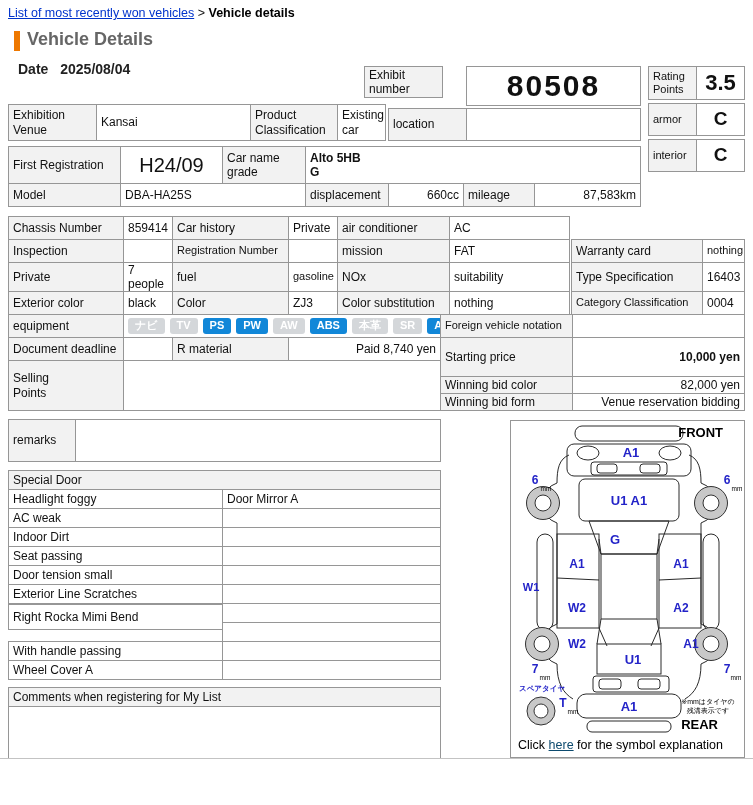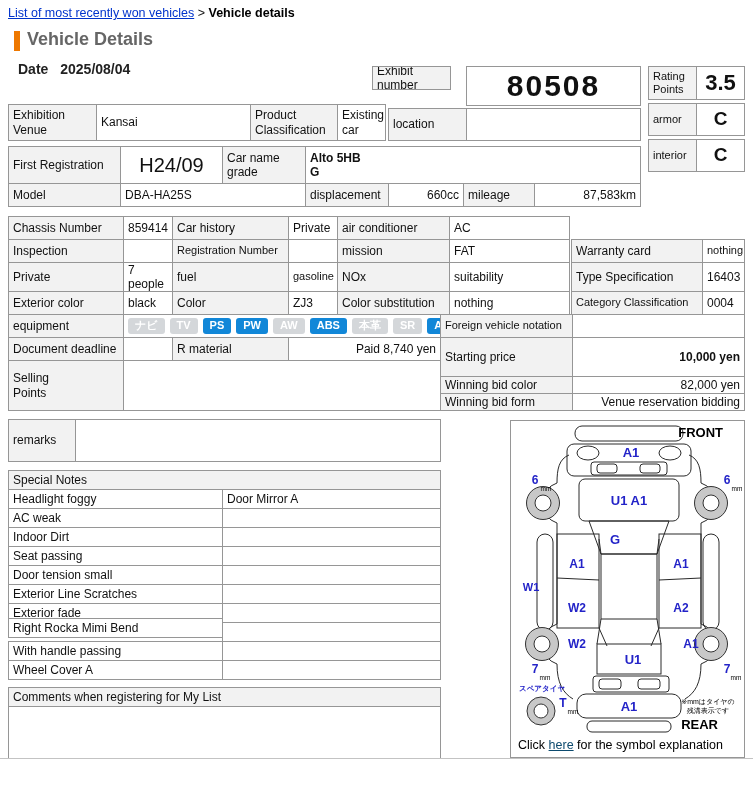--- a/index.html
+++ b/index.html
@@ -48,21 +48,21 @@
   </div>
 
   <div class="titlebar"></div>
   <div class="pagetitle">Vehicle Details</div>
 
   <div class="dateline">
     <span>Date</span>
     <span style="margin-left:8px">2025/08/04</span>
   </div>
 
-  <div class="cell hd" style="left:372px;top:66px;width:79px;height:24px">Exhibit number</div>
+  <div class="cell hd" style="left:364px;top:66px;width:79px;height:32px">Exhibit number</div>
   <div class="cell center bignum" style="left:466px;top:66px;width:175px;height:40px">80508</div>
   <div class="cell hd" style="left:388px;top:108px;width:79px;height:33px">location</div>
   <div class="cell" style="left:466px;top:108px;width:175px;height:33px"></div>
 
   <div class="cell hd tight" style="left:648px;top:66px;width:49px;height:34px">Rating Points</div>
   <div class="cell center rating-val" style="left:696px;top:66px;width:49px;height:34px">3.5</div>
   <div class="cell hd tight" style="left:648px;top:103px;width:49px;height:33px">armor</div>
   <div class="cell center grade-val" style="left:696px;top:103px;width:49px;height:33px">C</div>
   <div class="cell hd tight" style="left:648px;top:139px;width:49px;height:33px">interior</div>
   <div class="cell center grade-val" style="left:696px;top:139px;width:49px;height:33px">C</div>
@@ -148,36 +148,36 @@
     </div>
   <div class="cell" style="left:123px;top:360px;width:318px;height:51px"></div>
   <div class="cell hd" style="left:440px;top:376px;width:133px;height:18px">Winning bid color</div>
   <div class="cell right" style="left:572px;top:376px;width:173px;height:18px">82,000 yen</div>
   <div class="cell hd" style="left:440px;top:393px;width:133px;height:18px">Winning bid form</div>
   <div class="cell right" style="left:572px;top:393px;width:173px;height:18px">Venue reservation bidding</div>
 
   <div class="cell hd" style="left:8px;top:419px;width:68px;height:43px">remarks</div>
   <div class="cell" style="left:75px;top:419px;width:366px;height:43px"></div>
 
-  <div class="cell hd" style="left:8px;top:470px;width:433px;height:20px">Special Notes</div>
+  <div class="cell hd" style="left:8px;top:470px;width:433px;height:20px">Special Door</div>
   <div class="cell" style="left:8px;top:489px;width:215px;height:20px">Headlight foggy</div>
   <div class="cell" style="left:222px;top:489px;width:219px;height:20px">Door Mirror A</div>
   <div class="cell" style="left:8px;top:508px;width:215px;height:20px">AC weak</div>
   <div class="cell" style="left:222px;top:508px;width:219px;height:20px"></div>
   <div class="cell" style="left:8px;top:527px;width:215px;height:20px">Indoor Dirt</div>
   <div class="cell" style="left:222px;top:527px;width:219px;height:20px"></div>
   <div class="cell" style="left:8px;top:546px;width:215px;height:20px">Seat passing</div>
   <div class="cell" style="left:222px;top:546px;width:219px;height:20px"></div>
   <div class="cell" style="left:8px;top:565px;width:215px;height:20px">Door tension small</div>
   <div class="cell" style="left:222px;top:565px;width:219px;height:20px"></div>
   <div class="cell" style="left:8px;top:584px;width:215px;height:20px">Exterior Line Scratches</div>
   <div class="cell" style="left:222px;top:584px;width:219px;height:20px"></div>
   <div class="cell" style="left:8px;top:603px;width:215px;height:20px">Exterior fade</div>
   <div class="cell" style="left:222px;top:603px;width:219px;height:20px"></div>
-  <div class="cell" style="left:8px;top:618px;width:215px;height:20px">Right Rocka Mimi Bend</div>
+  <div class="cell" style="left:8px;top:604px;width:215px;height:26px">Right Rocka Mimi Bend</div>
   <div class="cell" style="left:222px;top:622px;width:219px;height:20px"></div>
   <div class="cell" style="left:8px;top:641px;width:215px;height:20px">With handle passing</div>
   <div class="cell" style="left:222px;top:641px;width:219px;height:20px"></div>
   <div class="cell" style="left:8px;top:660px;width:215px;height:20px">Wheel Cover A</div>
   <div class="cell" style="left:222px;top:660px;width:219px;height:20px"></div>
 
   <div class="cell hd" style="left:8px;top:687px;width:433px;height:20px">Comments when registering for My List</div>
   <div class="cell" style="left:8px;top:706px;width:433px;height:53px"></div>
 
   <div class="diagram-box">

